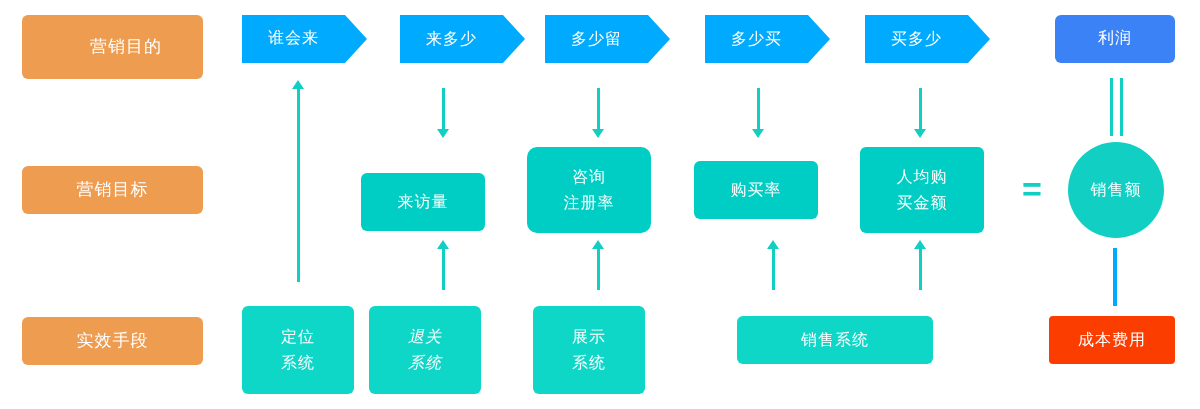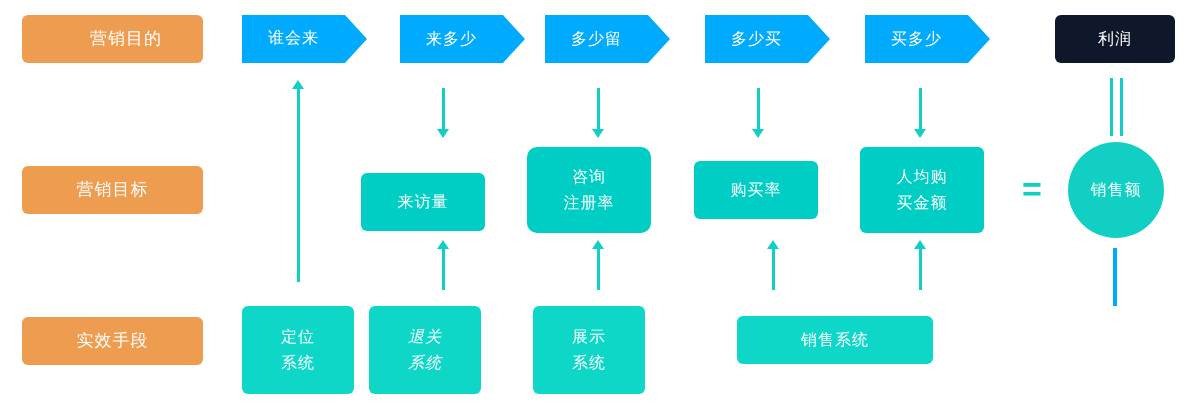--- a/index.html
+++ b/index.html
@@ -45,21 +45,21 @@
   }
   .chev .chev-tip{
     position:absolute;
     top:0;right:-22px;
     width:0;height:0;
     border-top:24px solid transparent;
     border-bottom:24px solid transparent;
     border-left:22px solid #00aaff;
   }
   .chev .chev-txt{position:relative;z-index:2;width:100%;}
-  .plain-blue{background:#0f172a;border-radius:6px;}
+  .plain-blue{background:#3b82f6;border-radius:6px;font-family:Liberation Mono, monospace;}
 
   
   .ln{position:absolute;background:#12cfc4;width:3px;}
   .ln.blue{background:#00aaff;}
   .head-up,.head-down{
     position:absolute;width:0;height:0;
     border-left:6px solid transparent;
     border-right:6px solid transparent;
   }
   .head-up{border-bottom:9px solid #12cfc4;}
@@ -71,21 +71,21 @@
     font-size:34px;
     font-weight:bold;
     line-height:1;
   }
 </style>
 </head>
 <body>
 
 <div id="stage">
 
-  <div class="node cat" style="left:22px;top:15px;width:181px;height:48px;padding-left:27px;">
+  <div class="node cat" style="left:22px;top:15px;width:181px;height:64px;padding-left:27px;">
     <span>营销目的</span>
   </div>
   <div class="node cat" style="left:22px;top:166px;width:181px;height:48px;">
     <span>营销目标</span>
   </div>
   <div class="node cat" style="left:22px;top:317px;width:181px;height:48px;">
     <span>实效手段</span>
   </div>
 
   <div class="node chev" style="left:242px;top:15px;width:103px;height:48px;font-family:Liberation Mono, monospace;">
@@ -187,14 +187,17 @@
 
   <div class="node means rounded" style="left:533px;top:306px;width:112px;height:88px;">
     <span>展示
 系统</span>
   </div>
 
   <div class="node means rounded" style="left:737px;top:316px;width:196px;height:48px;">
     <span>销售系统</span>
   </div>
 
+  <div class="node cost" style="left:1049px;top:316px;width:126px;height:48px;">
+    <span>成本费用</span>
+  </div>
 
 </div>
 
 </body></html>

